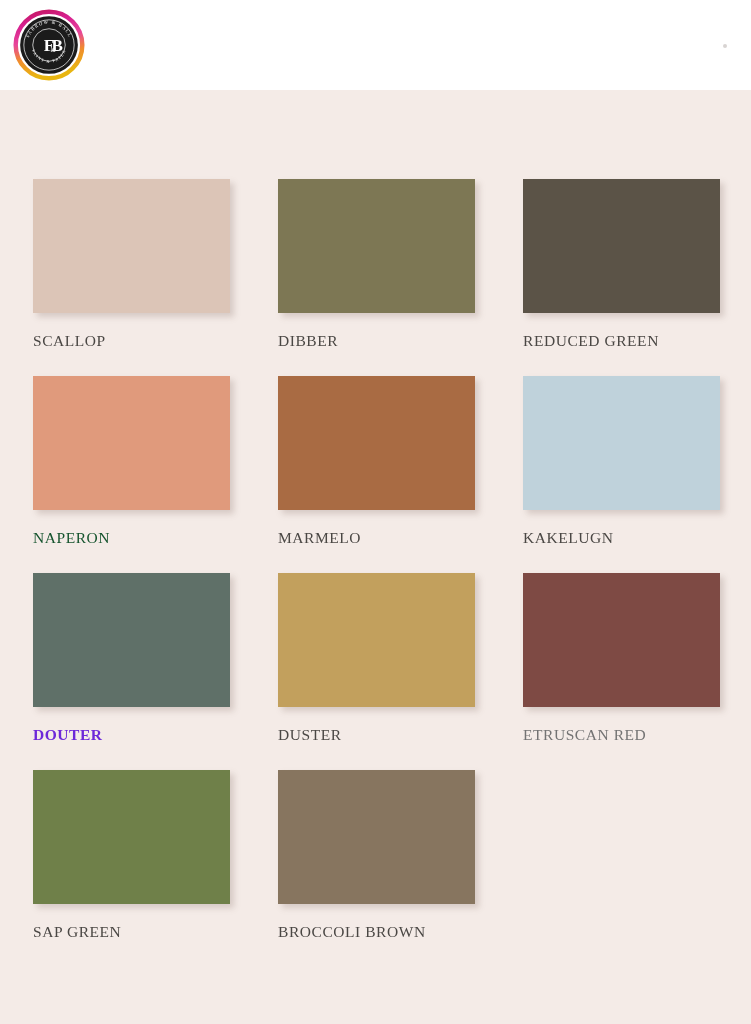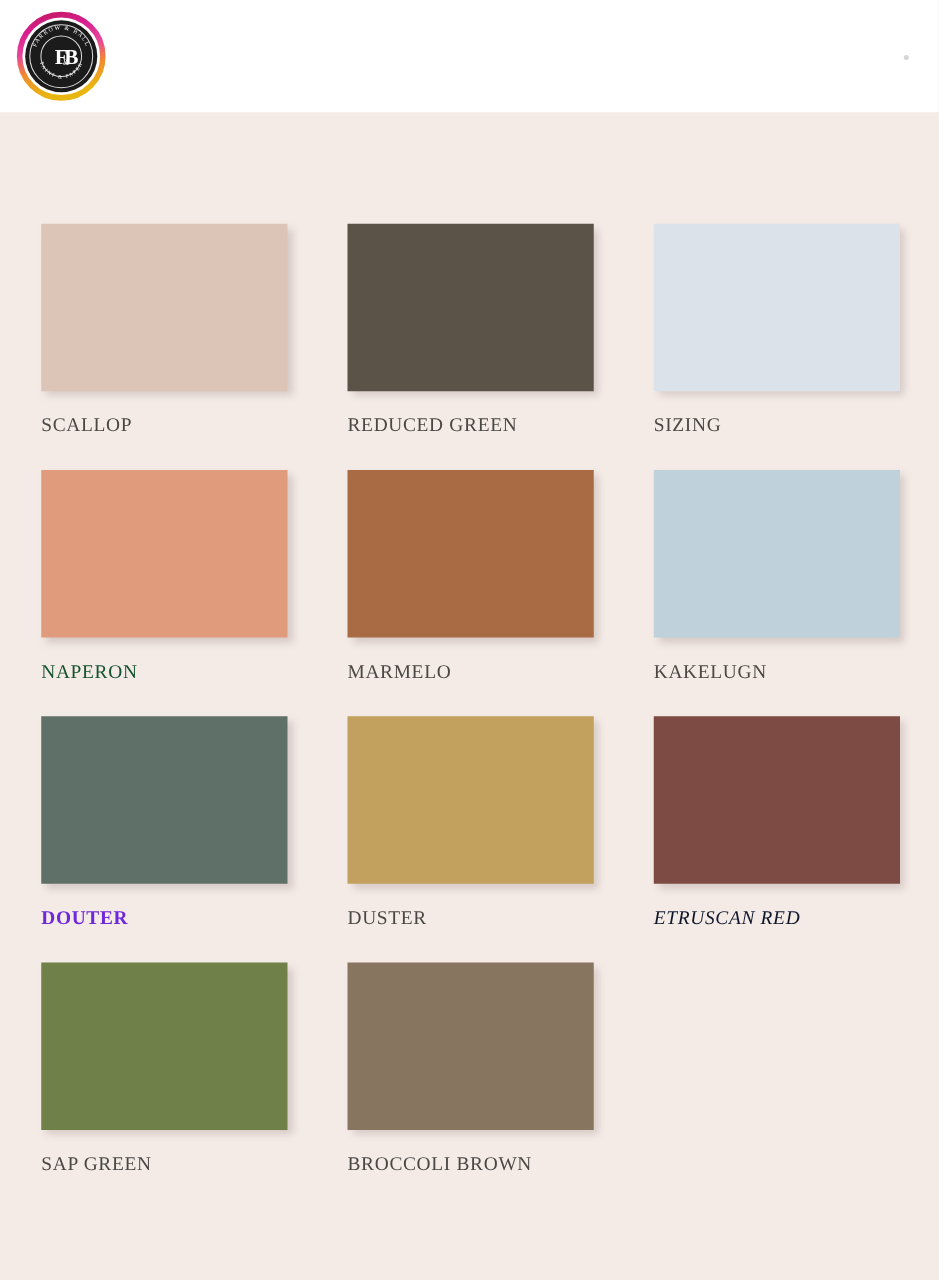--- a/index.html
+++ b/index.html
@@ -141,30 +141,30 @@
 </header>
 
 <main class="colour-page" style="background: rgb(244, 235, 231);">
   <div class="swatch-grid">
 
     <div class="swatch-cell">
       <span class="swatch-chip" style="background-color: rgb(220, 197, 183);"></span>
       <div class="swatch-label" style="color: rgb(74, 71, 68);">SCALLOP</div>
     </div>
 
+    <div class="swatch-cell">
+      <span class="swatch-chip" style="background-color: rgb(125, 119, 84);"></span>
+      <div class="swatch-label" style="color: rgb(74, 71, 68);">DIBBER</div>
+    </div>
 
     <div class="swatch-cell">
       <span class="swatch-chip" style="background-color: rgb(91, 83, 71);"></span>
       <div class="swatch-label" style="color: rgb(74, 71, 68);">REDUCED GREEN</div>
     </div>
 
-    <div class="swatch-cell">
-      <span class="swatch-chip" style="background-color: rgb(219, 226, 233);"></span>
-      <div class="swatch-label" style="color: rgb(74, 71, 68);">SIZING</div>
-    </div>
 
     <div class="swatch-cell">
       <span class="swatch-chip" style="background-color: rgb(224, 154, 124);"></span>
       <div class="swatch-label" style="color: #14532d;">NAPERON</div>
     </div>
 
     <div class="swatch-cell">
       <span class="swatch-chip" style="background-color: rgb(169, 107, 67);"></span>
       <div class="swatch-label" style="color: rgb(74, 71, 68);">MARMELO</div>
     </div>
@@ -179,21 +179,21 @@
       <div class="swatch-label" style="color: #6d28d9; font-weight: bold;">DOUTER</div>
     </div>
 
     <div class="swatch-cell">
       <span class="swatch-chip" style="background-color: rgb(194, 160, 93);"></span>
       <div class="swatch-label" style="color: rgb(74, 71, 68);">DUSTER</div>
     </div>
 
     <div class="swatch-cell">
       <span class="swatch-chip" style="background-color: rgb(126, 74, 68);"></span>
-      <div class="swatch-label" style="color: #0f172a; font-style: italic;">ETRUSCAN RED</div>
+      <div class="swatch-label" style="color: #737373;">ETRUSCAN RED</div>
     </div>
 
     <div class="swatch-cell">
       <span class="swatch-chip" style="background-color: rgb(111, 128, 73);"></span>
       <div class="swatch-label" style="color: rgb(74, 71, 68);">SAP GREEN</div>
     </div>
 
     <div class="swatch-cell">
       <span class="swatch-chip" style="background-color: rgb(135, 117, 95);"></span>
       <div class="swatch-label" style="color: rgb(74, 71, 68);">BROCCOLI BROWN</div>

